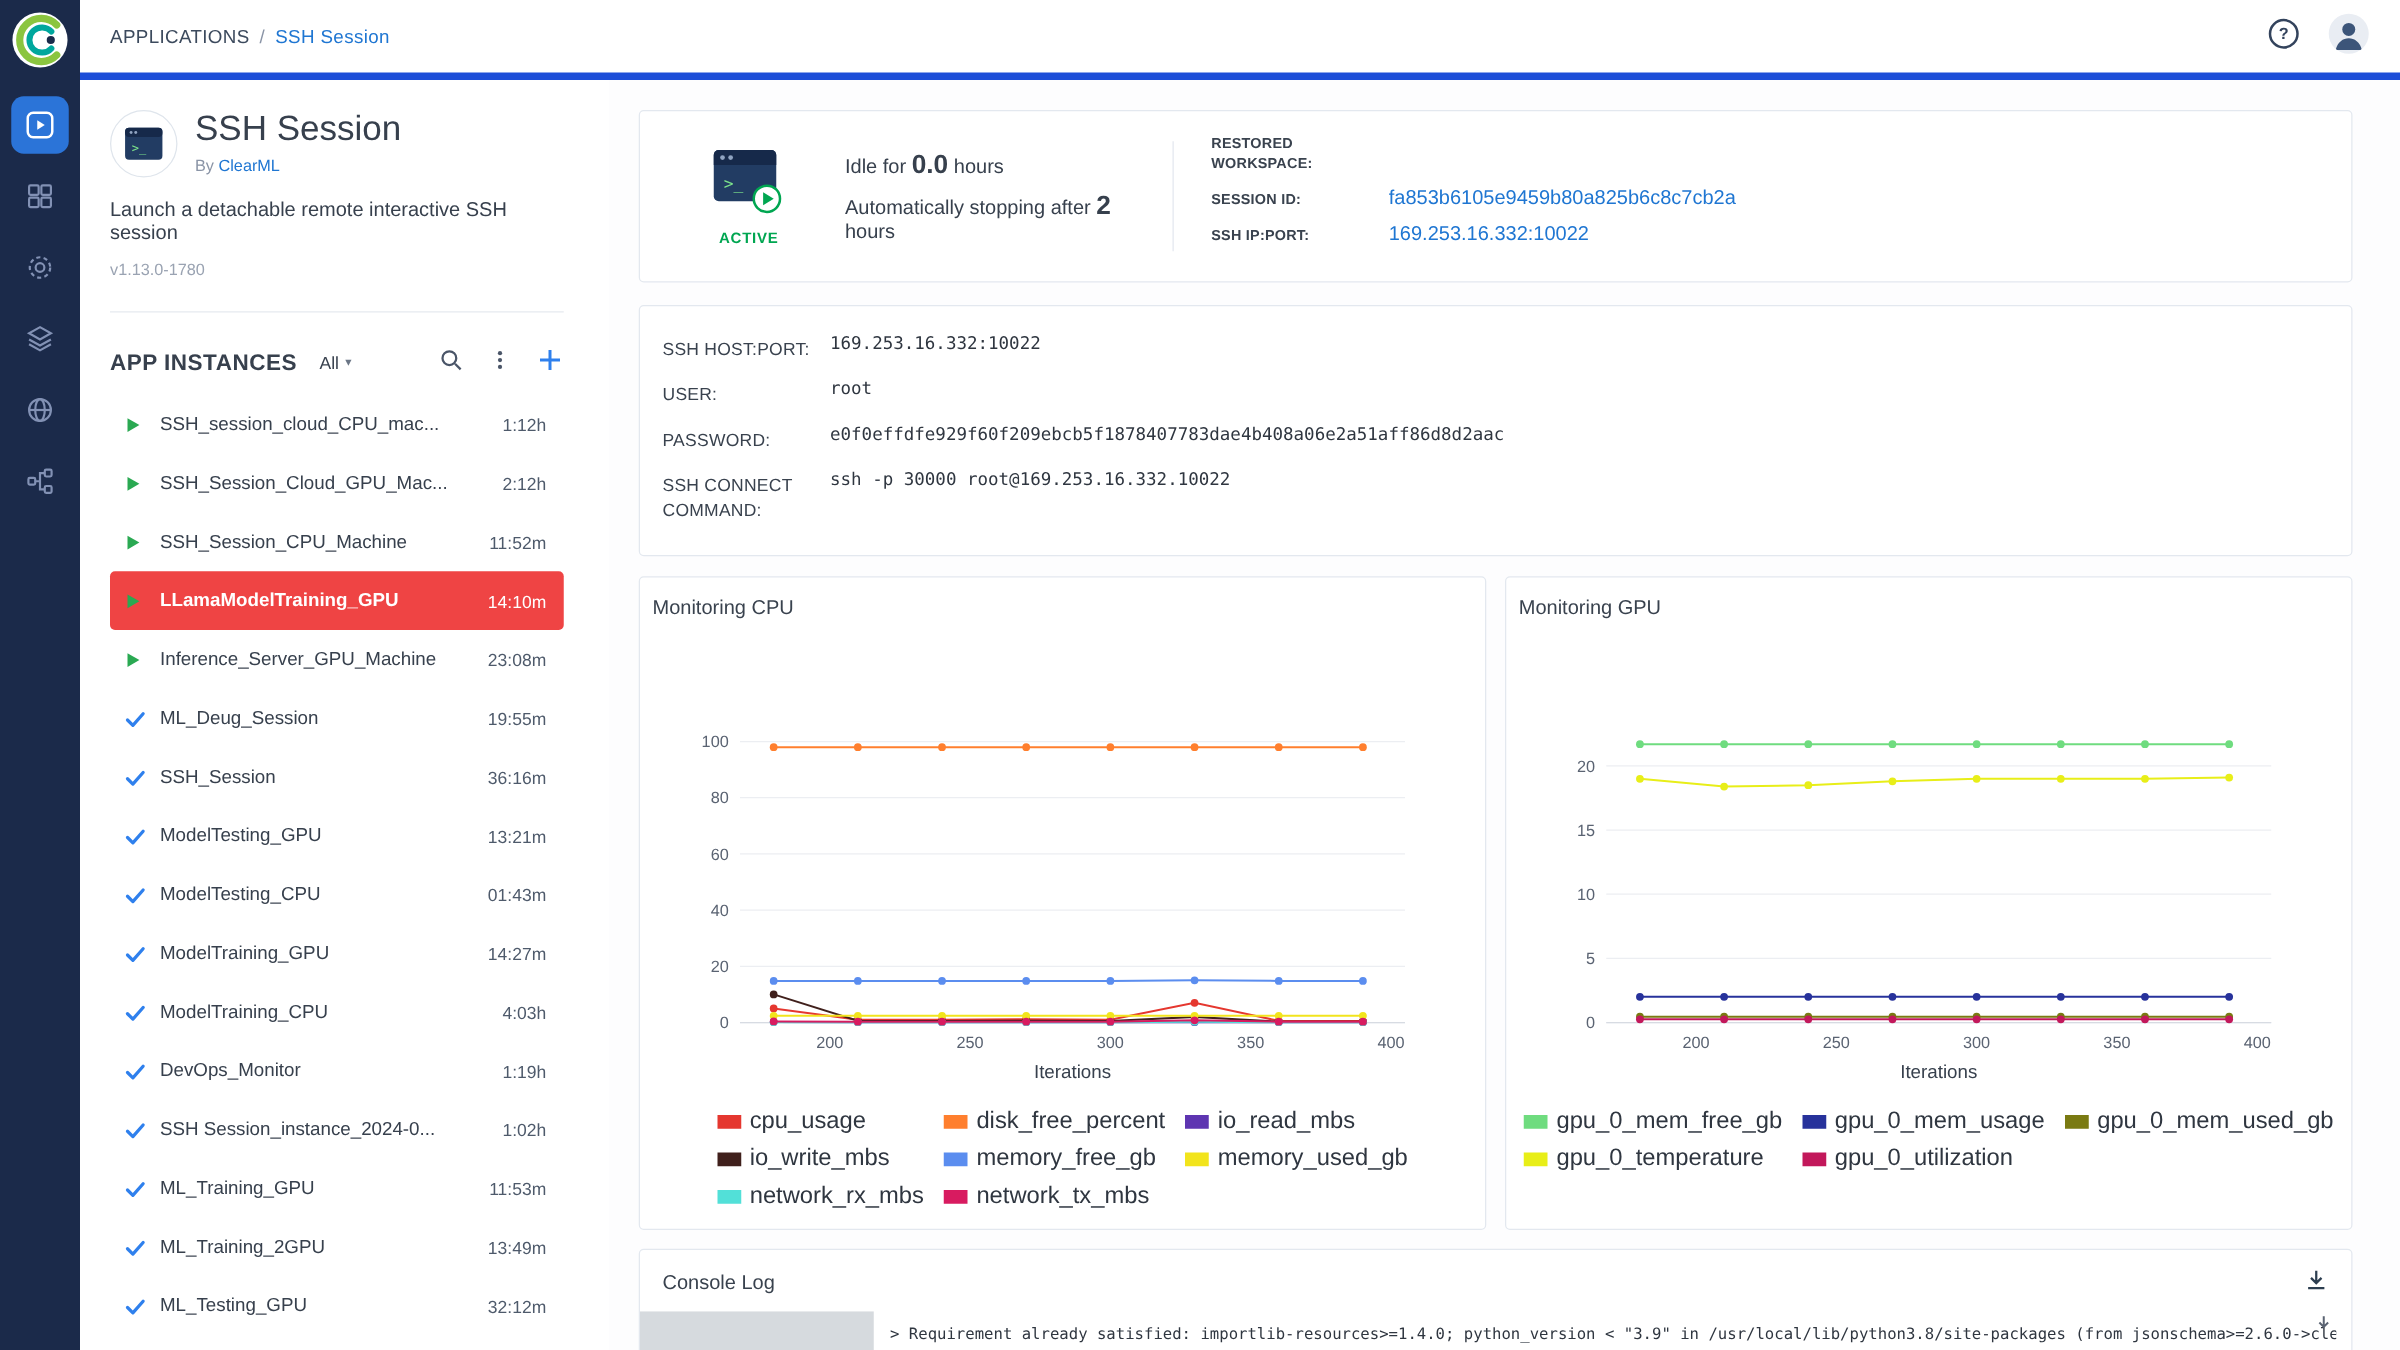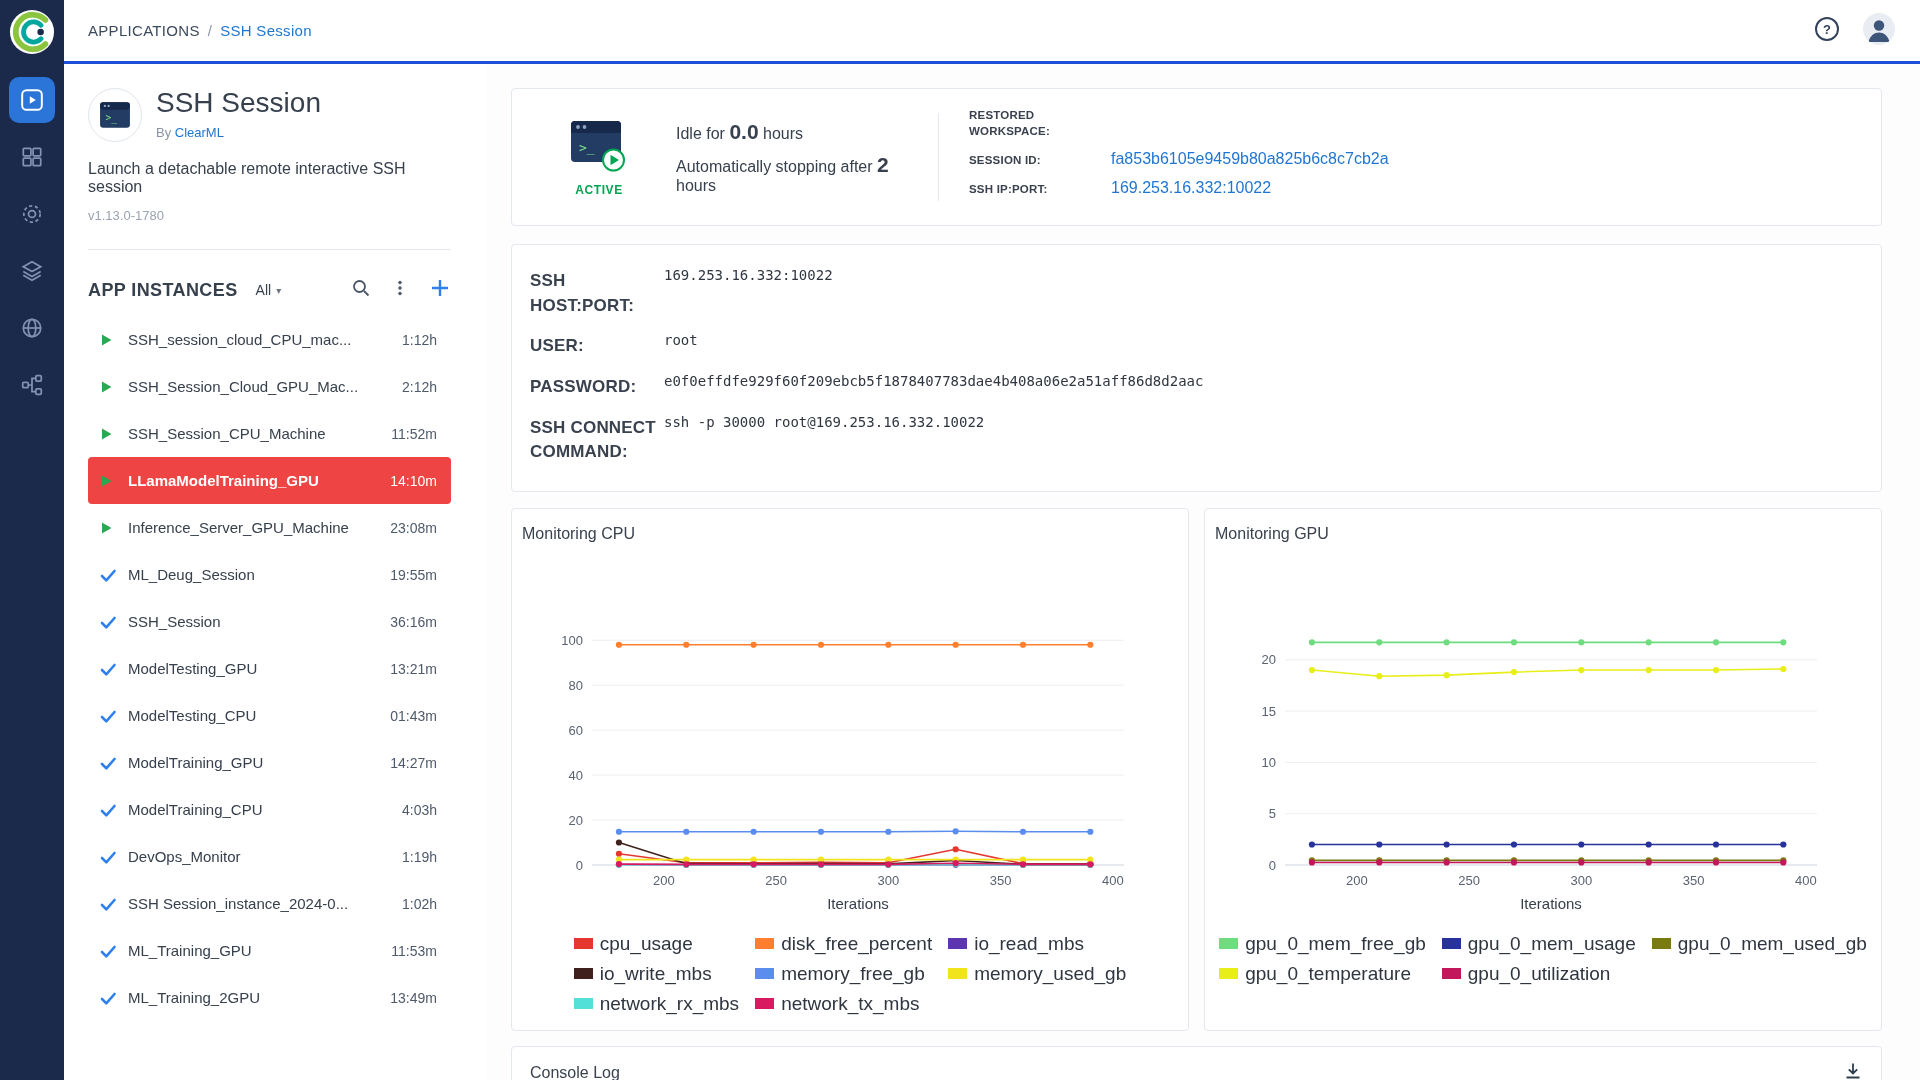--- a/index.html
+++ b/index.html
@@ -13,21 +13,21 @@
   .rail{width:64px;background:#1b2a4a;flex-shrink:0;display:flex;flex-direction:column;align-items:center;padding-top:9px}
   .rail .logo{width:46px;height:46px;margin-bottom:22px}
   .rail-item{width:46px;height:46px;border-radius:10px;display:flex;align-items:center;justify-content:center;margin-bottom:11px}
   .rail-item.active{background:#2b74d8}
   .rail-item svg{stroke:#8291b4;fill:none;stroke-width:1.6}
   .rail-item.active svg{stroke:#fff}
 
   
   .rightcol{flex:1;display:flex;flex-direction:column;min-width:0}
   .topbar{height:64px;flex-shrink:0;display:flex;align-items:center;justify-content:space-between;
-    padding:0 24px;border-bottom:3px solid #1d4ed8;background:#fff}
+    padding:0 24px;border-bottom:6px solid #1d4ed8;background:#fff}
   .breadcrumb{font-size:15px;letter-spacing:.3px}
   .bc-root{color:#3c4a5d}
   .bc-sep{color:#8a94a6;margin:0 8px}
   .bc-current{color:#1f76d2}
   .topbar-actions{display:flex;align-items:center;gap:22px}
 
   
   .content{flex:1;display:flex;min-height:0}
   .sidebar{width:423px;flex-shrink:0;padding:24px 36px 0 24px;overflow:hidden;background:#fff}
   .app-head{display:flex;align-items:flex-start}
@@ -67,21 +67,21 @@
   .status-text-col b{font-size:21px}
   .vdiv{width:1px;height:88px;background:#e3e8ef;margin-left:30px}
   .status-meta{margin-left:30px}
   .meta-row{display:flex;margin-bottom:10px;align-items:baseline}
   .meta-label{width:142px;flex-shrink:0;font-size:11.5px;font-weight:bold;color:#39424e;line-height:1.45;letter-spacing:.2px}
   .meta-link{font-size:16px;color:#1f76d2;text-decoration:none}
 
   
   .info-card{margin-top:18px;padding:22px 24px 12px 18px;min-height:170px}
   .info-row{display:flex;margin-bottom:14px;align-items:flex-start}
-  .info-label{width:134px;flex-shrink:0;font-size:17px;font-weight:bold;color:#39424e;line-height:1.45;padding-top:2px;letter-spacing:.2px}
+  .info-label{width:134px;flex-shrink:0;font-size:14px;font-weight:normal;color:#39424e;line-height:1.45;padding-top:2px;letter-spacing:.2px}
   .info-value{font-family:"DejaVu Sans Mono",monospace;font-size:14px;color:#2f3640}
 
   
   .charts-row{display:flex;gap:15px;margin-top:16px}
   .chart-card{flex:1;height:523px;padding:16px 10px;overflow:hidden;min-width:0}
   .chart-title{font-size:16px;font-weight:400;color:#39424e}
   .plot{display:block;margin:74px auto 0}
   svg .tick{font-family:"Liberation Sans",sans-serif;font-size:13px;fill:#5a6372}
   svg .xlabel{font-family:"Liberation Sans",sans-serif;font-size:15px;fill:#37404d}
   .legend{margin-top:16px;display:grid;grid-template-columns:repeat(3,minmax(150px,max-content));justify-content:center;row-gap:8px;column-gap:16px}
@@ -367,20 +367,29 @@
               <span class="inst-time" data-interactable="false">11:53m</span>
             </div>
             <div class="inst-row" data-interactable="true">
               <span class="inst-ic" data-interactable="false">
                 <svg width="20" height="20" viewBox="0 0 20 20">
                   <path d="M4 11 l4.3 4.3 L16.5 6" stroke="#2f80ed" stroke-width="2.6" fill="none" stroke-linecap="round" stroke-linejoin="round"></path>
                 </svg>
               </span>
               <span class="inst-name" data-interactable="false">ML_Training_2GPU</span>
               <span class="inst-time" data-interactable="false">13:49m</span>
+            </div>
+            <div class="inst-row" data-interactable="true">
+              <span class="inst-ic" data-interactable="false">
+                <svg width="20" height="20" viewBox="0 0 20 20">
+                  <path d="M4 11 l4.3 4.3 L16.5 6" stroke="#2f80ed" stroke-width="2.6" fill="none" stroke-linecap="round" stroke-linejoin="round"></path>
+                </svg>
+              </span>
+              <span class="inst-name" data-interactable="false">ML_Testing_GPU</span>
+              <span class="inst-time" data-interactable="false">32:12m</span>
             </div>
           </div>
       </aside>
 
       <main class="main" data-interactable="false">
 
         <section class="card status-card" data-interactable="false">
           <div class="status-icon-col">
             <span data-interactable="false">
               <svg width="62" height="56" viewBox="0 0 62 56">

